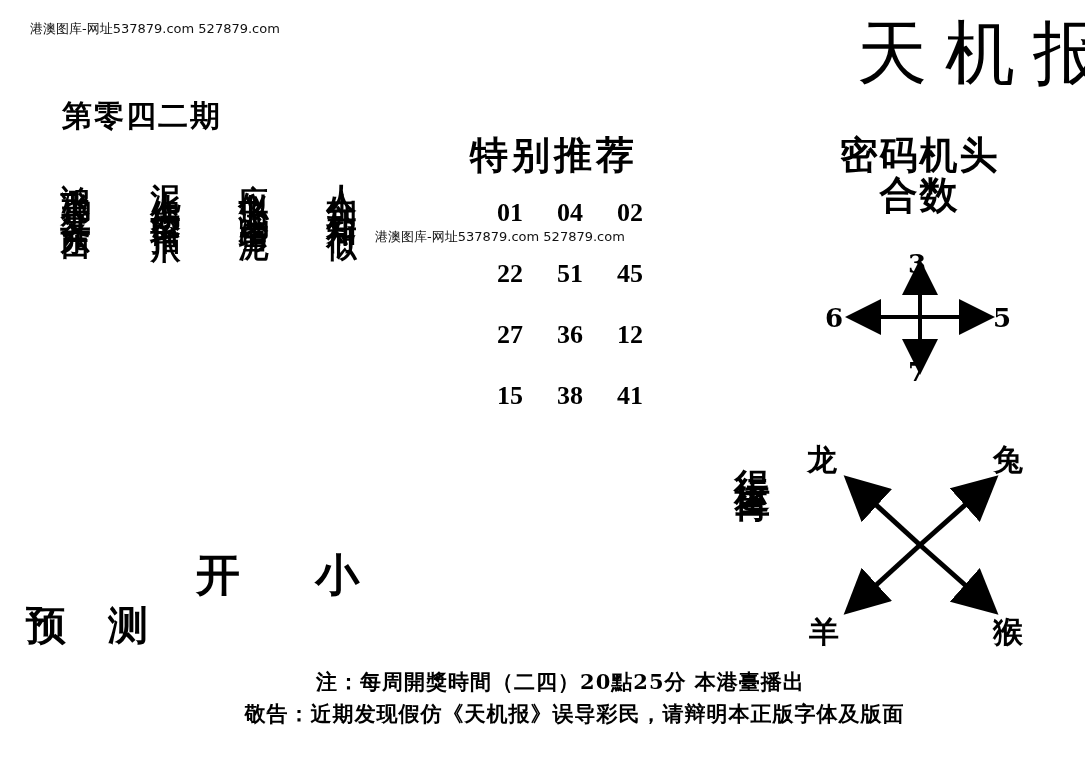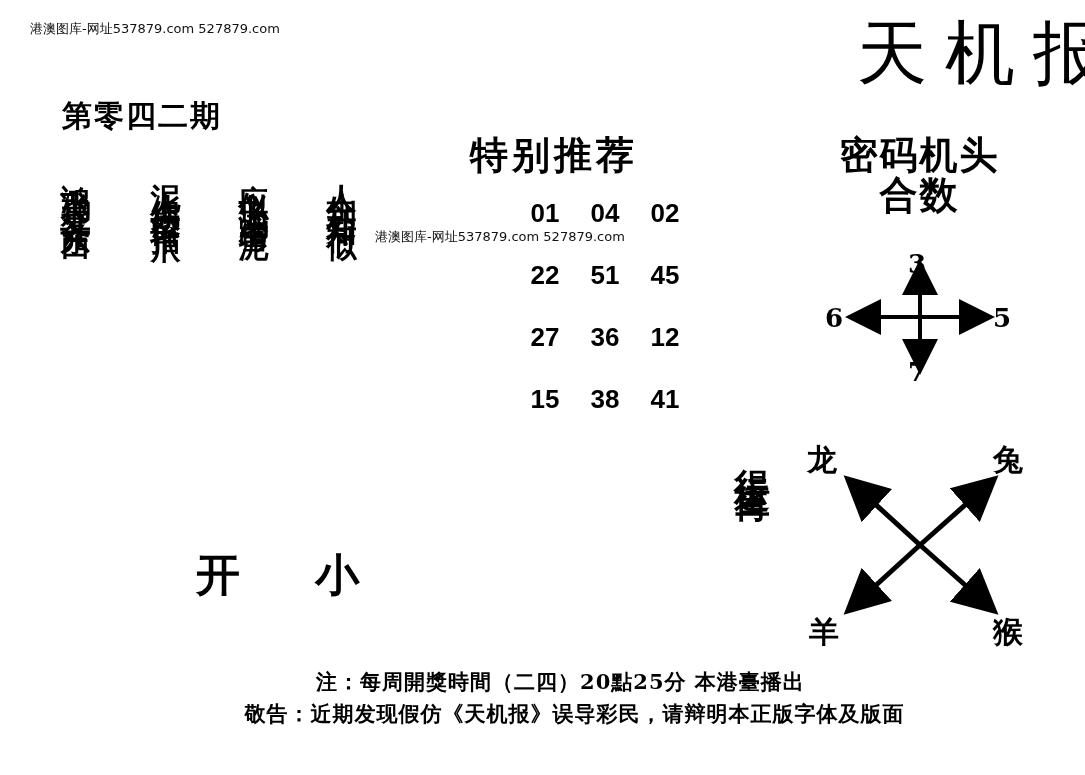--- a/index.html
+++ b/index.html
@@ -71,25 +71,25 @@
     font-weight:bold;
     letter-spacing:4px;
   }
   .rec-grid{
     position:absolute;
     left:480px;top:198px;
     width:215px;
   }
   .rec-row{
     display:flex;
-    justify-content:flex-end;
+    justify-content:flex-start;
     font-size:26px;
     font-weight:bold;
     margin-bottom:31px;
-    font-family:Liberation Sans, sans-serif;
+    font-family:Liberation Serif, serif;
   }
   .rec-cell{width:60px;text-align:center;}
 
   
   .code-title{
     position:absolute;
     left:812px;top:135px;
     font-size:38px;
     font-weight:bold;
     letter-spacing:2px;
@@ -242,17 +242,18 @@
         </marker>
       </defs>
       <line x1="125" y1="105" x2="56" y2="42" stroke="#000" stroke-width="5" marker-end="url(#ah2)"></line>
       <line x1="125" y1="105" x2="196" y2="42" stroke="#000" stroke-width="5" marker-end="url(#ah2)"></line>
       <line x1="125" y1="105" x2="56" y2="168" stroke="#000" stroke-width="5" marker-end="url(#ah2)"></line>
       <line x1="125" y1="105" x2="196" y2="168" stroke="#000" stroke-width="5" marker-end="url(#ah2)"></line>
     </svg>
   </div>
 
   <div class="fc-b">开 小</div>
+  <div class="fc-c">预 测</div>
 
   <div class="note">注：每周開獎時間（二四）20點25分 本港臺播出</div>
   <div class="warn">敬告：近期发现假仿《天机报》误导彩民，请辩明本正版字体及版面</div>
 
 </div>
 
 </body></html>

